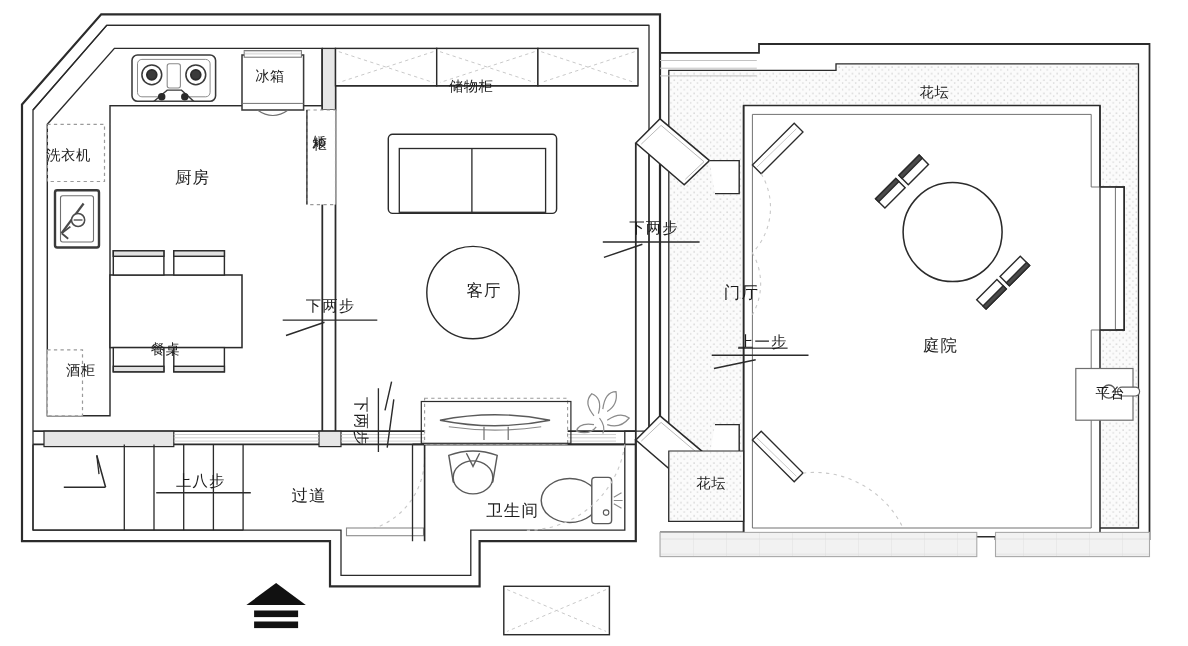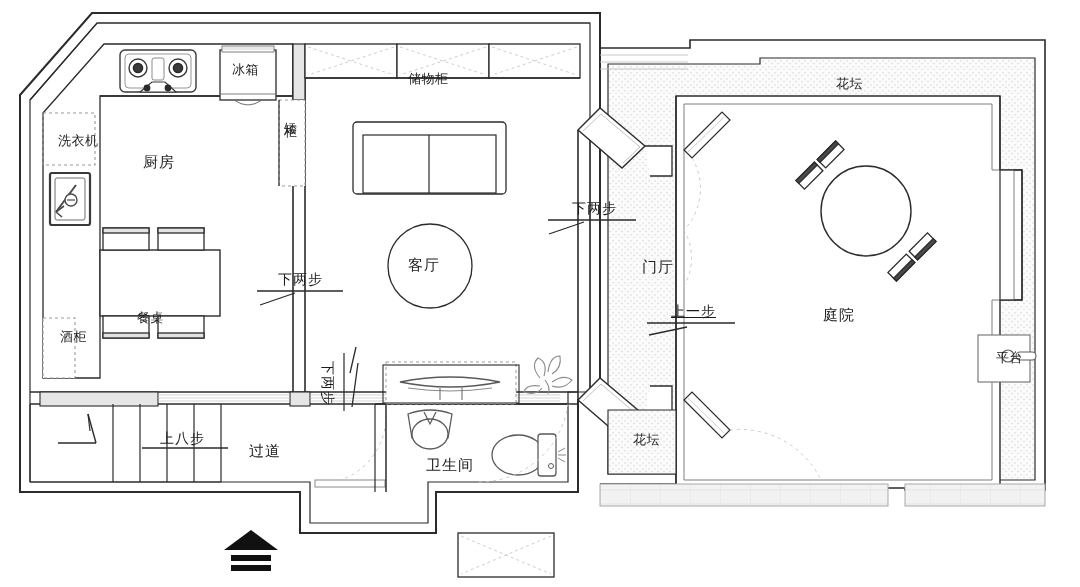--- a/index.html
+++ b/index.html
@@ -10,21 +10,21 @@
   #stage{position:relative;width:1080px;height:587px;background:#ffffff;}
   svg#plan{position:absolute;left:0;top:0;width:1080px;height:587px;display:block;}
   .lbl{
     position:absolute;
     font-family:"Liberation Serif","DejaVu Serif",serif;
     color:#1c1c1c;
     white-space:nowrap;
     line-height:1;
     user-select:none;
   }
-  .lbl-room{font-size:15px;letter-spacing:1px;}
+  .lbl-room{font-size:15px;letter-spacing:1px;margin-left:16px;}
   .lbl-small{font-size:13px;letter-spacing:.5px;}
   .lbl-step{font-size:14px;letter-spacing:1px;}
   .rot90{transform:rotate(90deg);transform-origin:left top;}
   .vert{writing-mode:vertical-rl;text-orientation:upright;letter-spacing:2px;}
 </style>
 </head>
 <body>
 
 <div id="stage">
 
@@ -242,21 +242,21 @@
   </svg>
 
   <div class="lbl lbl-room" style="left:143px;top:155px;">厨房</div>
   <div class="lbl lbl-room" style="left:408px;top:258px;">客厅</div>
   <div class="lbl lbl-room" style="left:642px;top:260px;">门厅</div>
   <div class="lbl lbl-room" style="left:823px;top:308px;">庭院</div>
   <div class="lbl lbl-room" style="left:249px;top:444px;">过道</div>
   <div class="lbl lbl-room" style="left:426px;top:458px;">卫生间</div>
   <div class="lbl lbl-small" style="left:996px;top:351px;">平台</div>
 
-  <div class="lbl lbl-small" style="left:42px;top:134px;padding-left:16px;">洗衣机</div>
+  <div class="lbl lbl-small" style="left:42px;top:134px;">洗衣机</div>
   <div class="lbl lbl-small" style="left:232px;top:63px;">冰箱</div>
   <div class="lbl lbl-small vert" style="left:284px;top:112px;">矮柜</div>
   <div class="lbl lbl-small" style="left:408px;top:56px;margin-top:16px;">储物柜</div>
   <div class="lbl lbl-small" style="left:137px;top:271px;margin-top:40px;">餐桌</div>
   <div class="lbl lbl-small" style="left:40px;top:330px;margin-left:20px;">酒柜</div>
 
   <div class="lbl lbl-small" style="left:836px;top:77px;">花坛</div>
   <div class="lbl lbl-small" style="left:633px;top:433px;">花坛</div>
 
   <div class="lbl lbl-step" style="left:278px;top:273px;">下两步</div>

